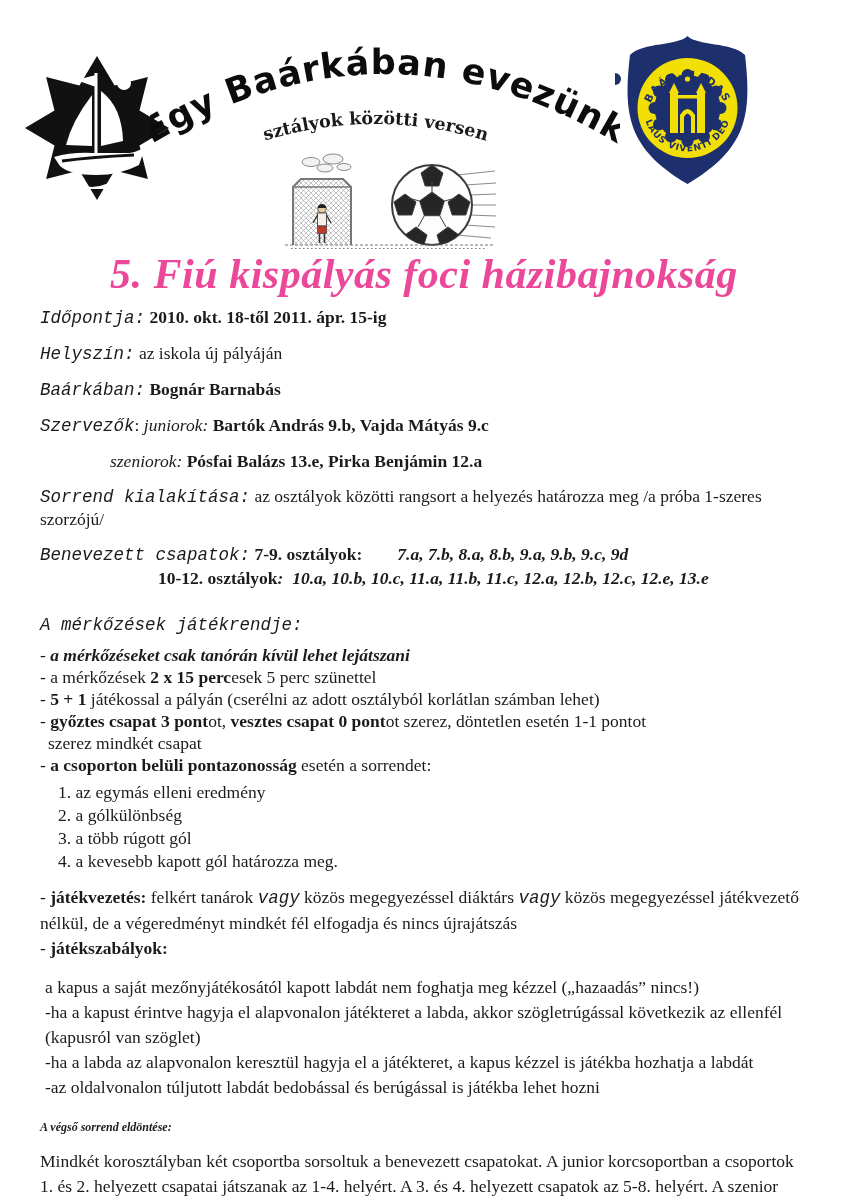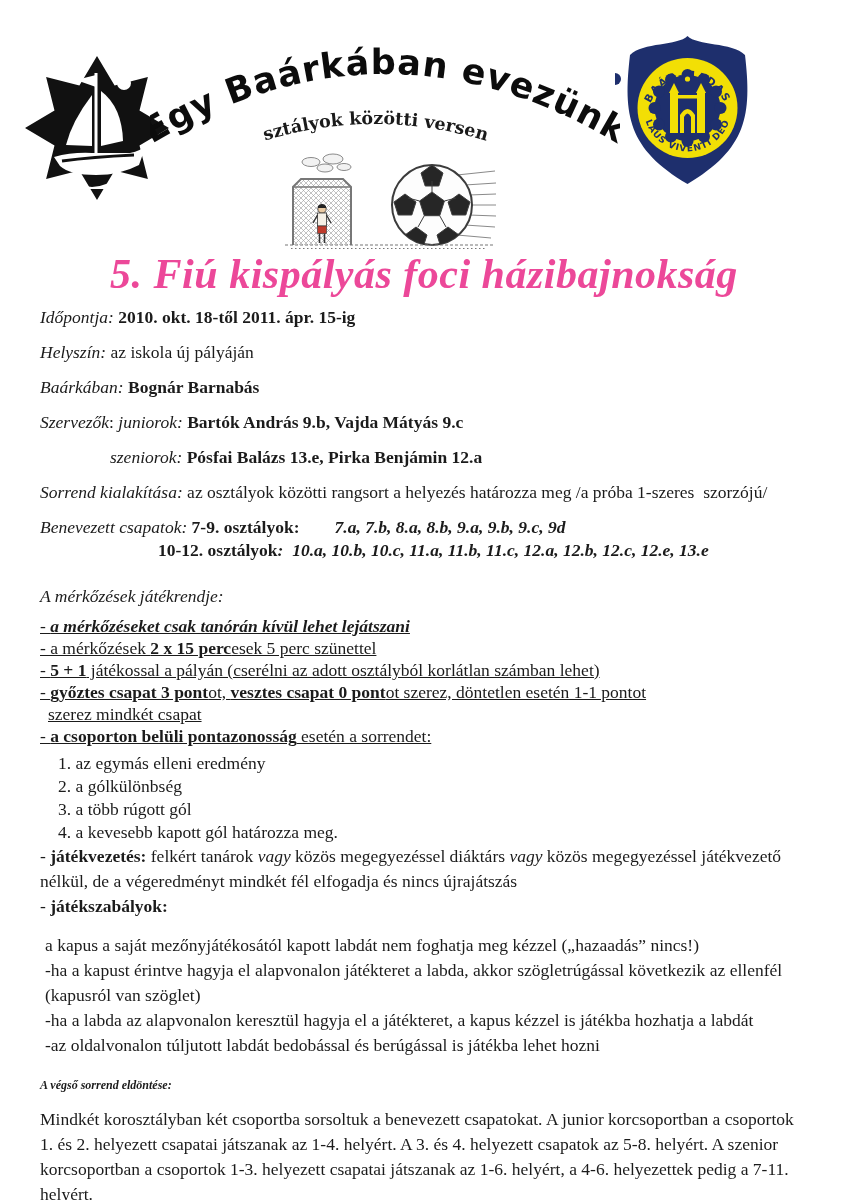--- a/index.html
+++ b/index.html
@@ -16,34 +16,34 @@
   .illustration{position:absolute; left:281px; top:153px; width:216px; height:100px;}
   .doc-title{
     position:absolute; left:0; right:0; top:250px; text-align:center;
     font-size:42px; font-weight:bold; font-style:italic; letter-spacing:0.5px; color:#ec4899;
     white-space:nowrap;
   }
   
   .doc-body{position:absolute; left:40px; right:40px; top:306px; font-size:17.5px; line-height:22px;}
   .ln{min-height:10px;}
   .s-r{font-style:normal;font-weight:normal;}
-  .s-i{font-style:italic;}
+  .s-i{font-style:italic;font-family:Liberation Mono, monospace;}
   .s-b{font-weight:bold;}
   .s-bi{font-weight:bold;font-style:italic;}
   .s-iu{font-style:italic;}
   .ind8{padding-left:8px;}
   .ind70{padding-left:70px;}
   .ind120{padding-left:118px;}
   .sec-info .ln{margin-bottom:13px;}
   .sec-teams{margin-top:6px;}
   .sec-teams .ln{margin-bottom:1px;}
   .sec-schedule-header{margin-top:24px;}
-  .sec-rules{margin-top:8px;text-decoration:underline;}
+  .sec-rules{margin-top:8px;}
   .sec-list{margin-top:5px; padding-left:18px; line-height:23px;}
-  .sec-ref{line-height:25px;}
+  .sec-ref{margin-top:12px; line-height:25px;}
   .sec-game{margin-top:14px; line-height:25px;}
   .sec-game .ln{padding-left:5px;}
   .sec-final-header{margin-top:16px; font-size:12px; font-weight:bold; font-style:italic;}
   .sec-final{margin-top:11px; line-height:25px;}
   svg text{font-family:"DejaVu Sans", sans-serif;}
   .serif-arc{font-family:"DejaVu Serif", serif !important;}
 </style>
 </head>
 <body>
 

